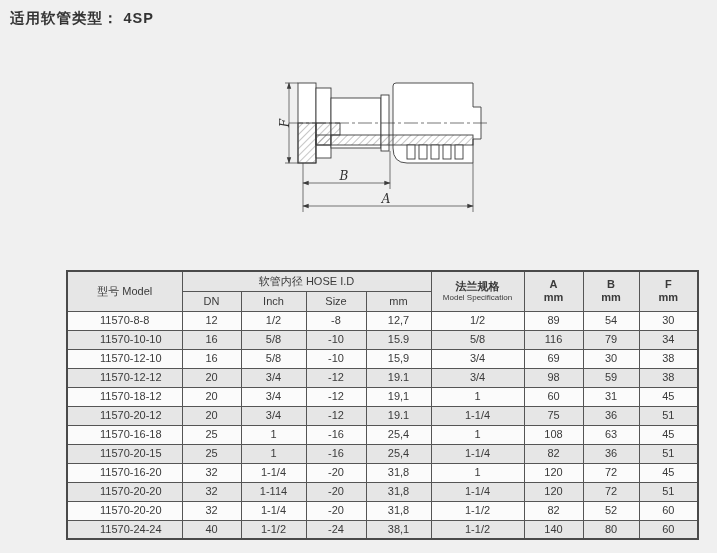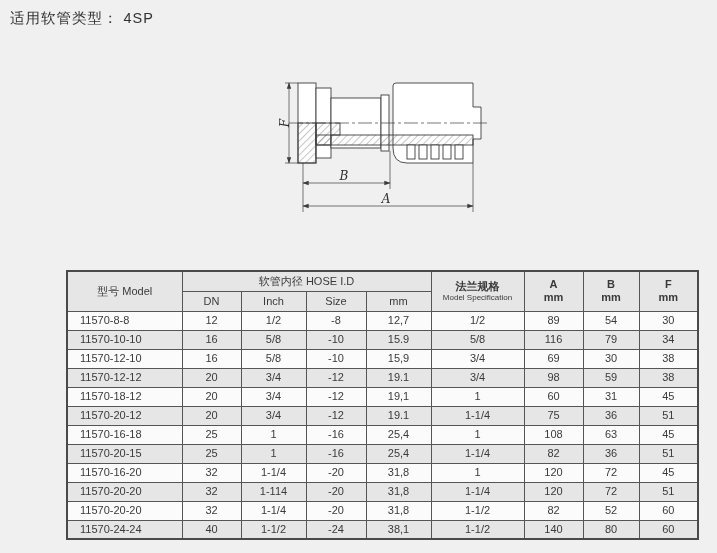--- a/index.html
+++ b/index.html
@@ -10,21 +10,21 @@
   html,body{width:717px;height:553px;}
   body{
     position:relative;
     background:var(--page-bg);
     font-family:"Liberation Sans",sans-serif;
     color:var(--text);
     overflow:hidden;
   }
   .page-title{
     position:absolute;left:10px;top:9px;
-    font-size:14.5px;font-weight:normal;color:#333;
+    font-size:14.5px;font-weight:bold;color:#333;
     letter-spacing:1px;
   }
   .drawing{
     position:absolute;left:255px;top:50px;width:250px;height:170px;
   }
   .spec-table{
     position:absolute;left:66px;top:270px;width:631px;
     border-collapse:collapse;table-layout:fixed;
     font-size:11px;color:var(--text);
     border:2px solid var(--line);
@@ -32,21 +32,21 @@
   }
   .spec-table th,.spec-table td{
     border:1px solid #555;
     text-align:center;vertical-align:middle;
     font-weight:normal;
     height:19px;padding:0 2px;
     line-height:1.15;
     overflow:hidden;white-space:nowrap;
   }
   .spec-table thead th{background:var(--header-bg);height:20px;}
-  .spec-table td.model{text-align:left;padding-left:12px;}
+  .spec-table td.model{text-align:left;padding-left:32px;}
   .spec-table tr.alt td{background:var(--row-alt);}
   .hdr-sub{display:block;font-size:8px;line-height:1.1;}
   .hdr-stack{display:block;font-size:11px;line-height:1.25;font-weight:bold;}
 </style>
 </head>
 <body>
 
 <div class="page-title">适用软管类型： 4SP</div>
 
 <svg class="drawing" viewBox="0 0 250 170" xmlns="http://www.w3.org/2000/svg">

